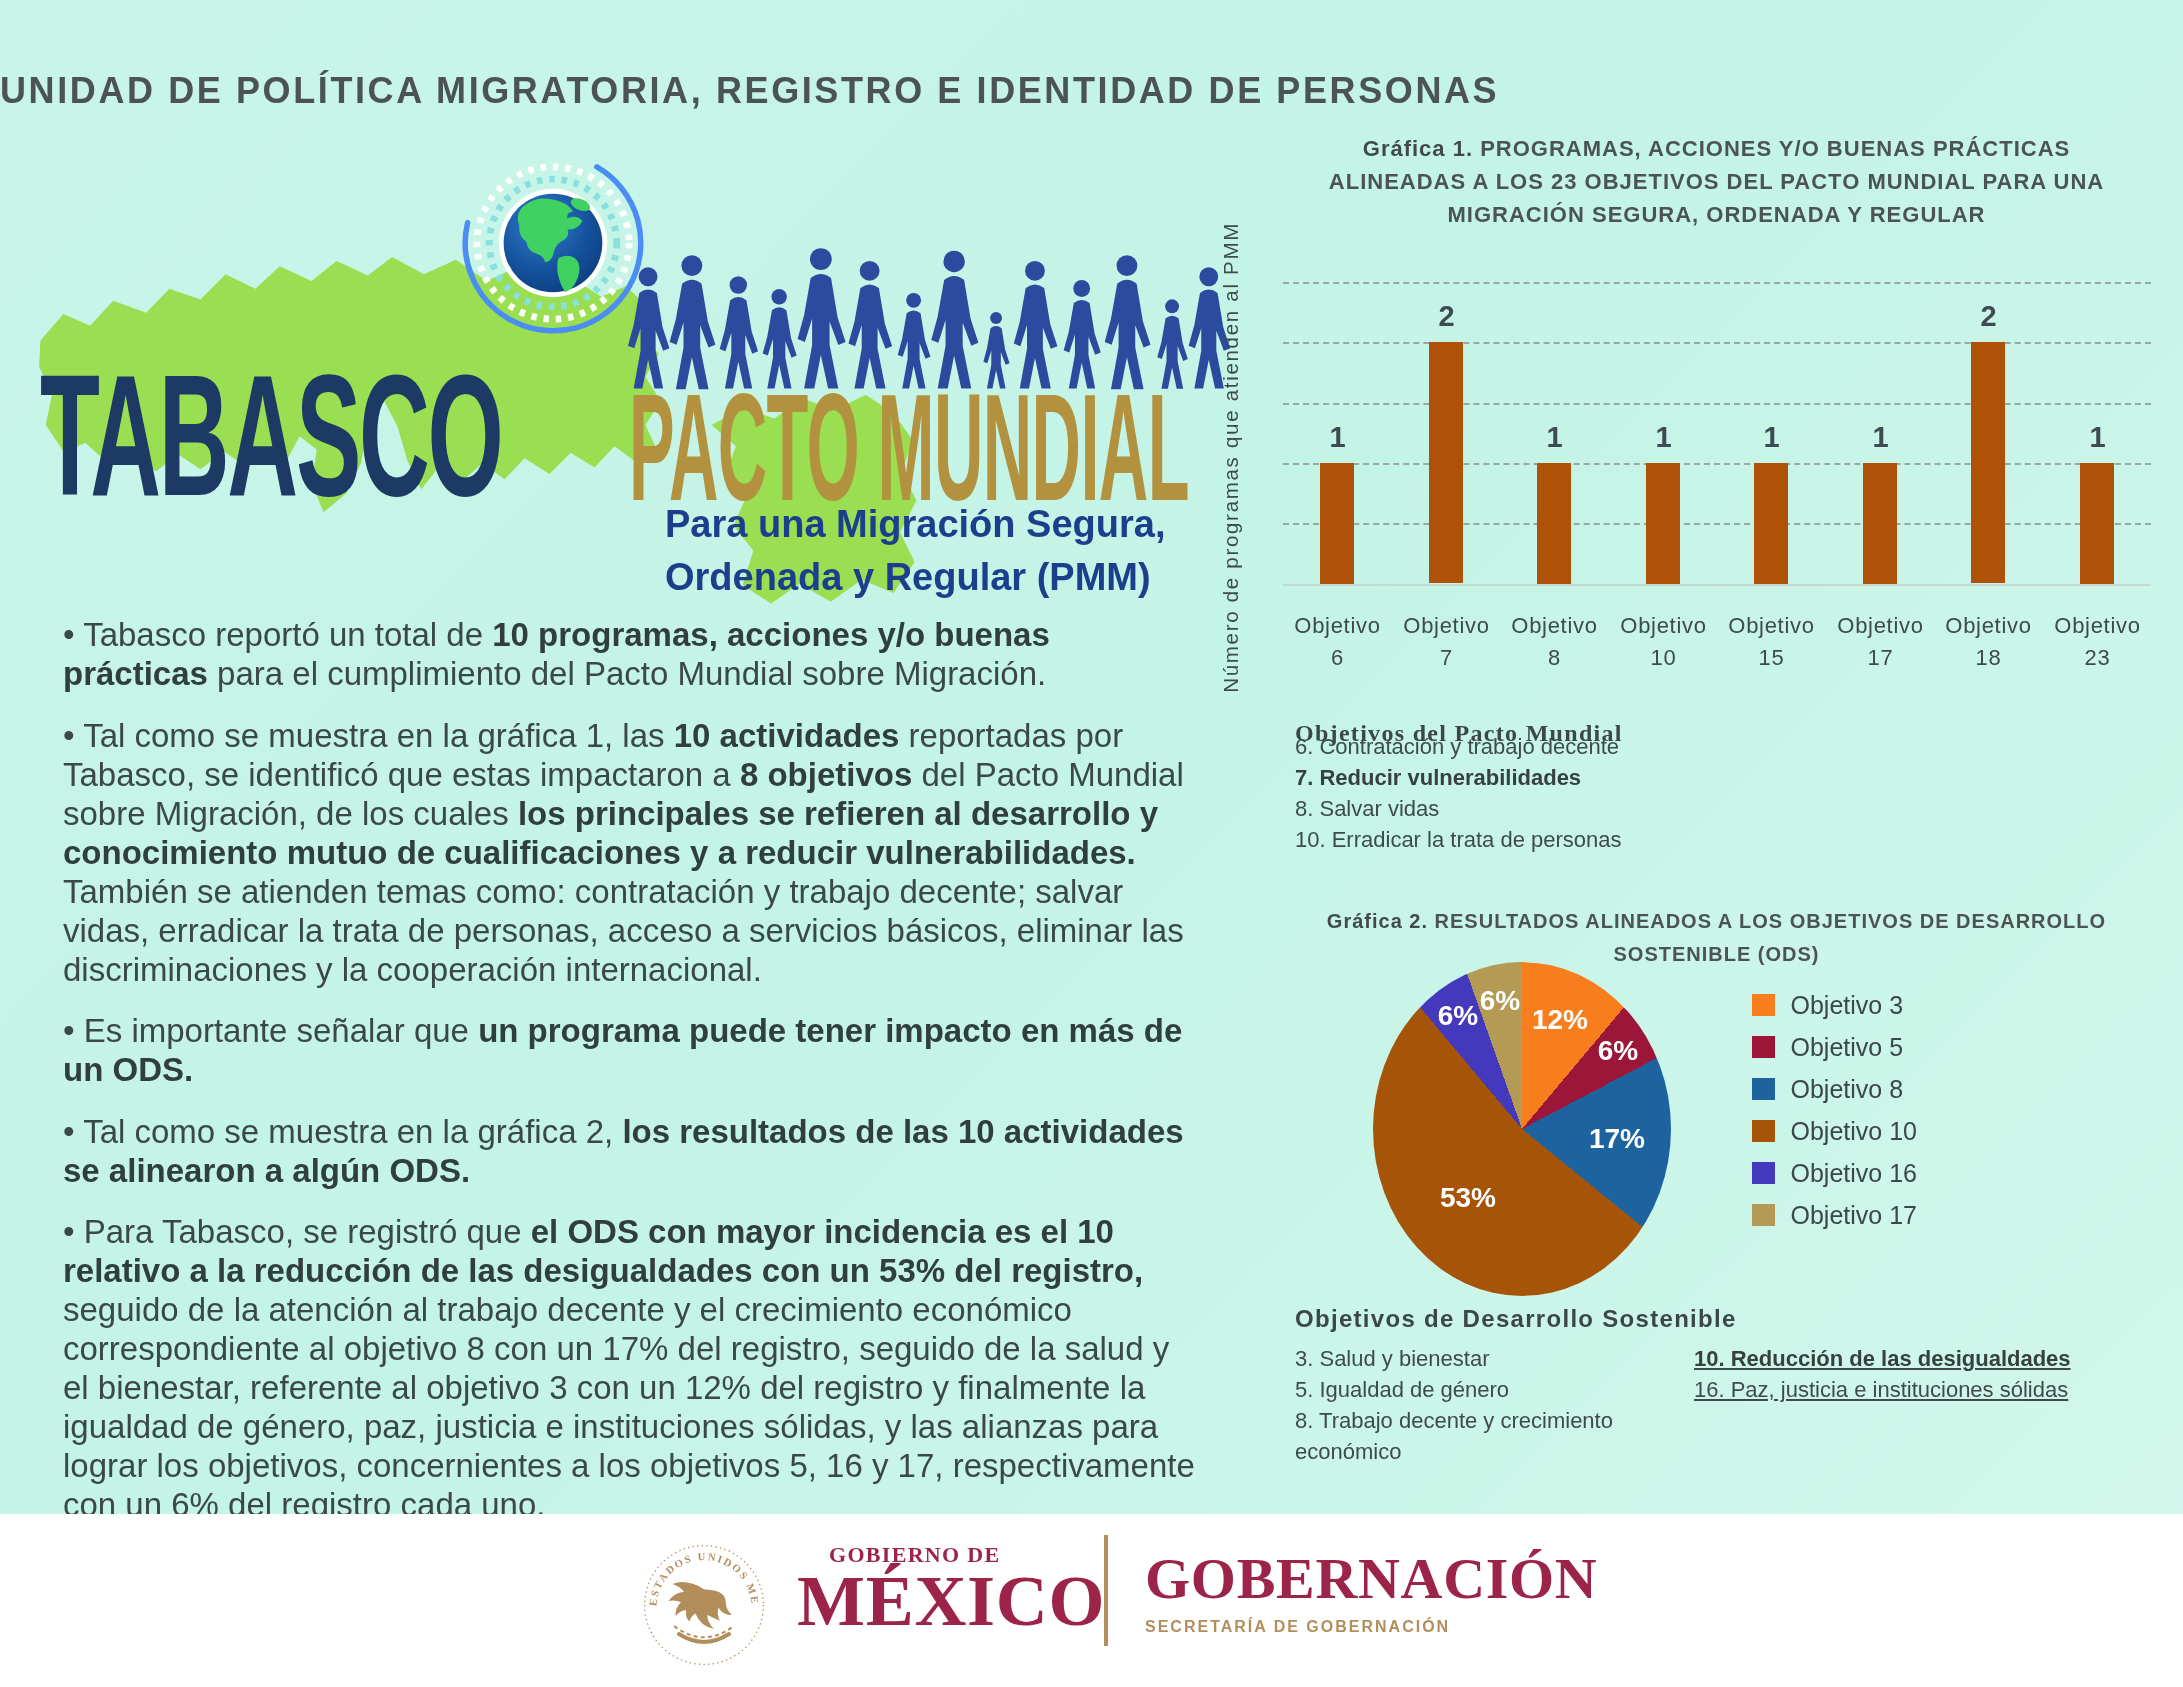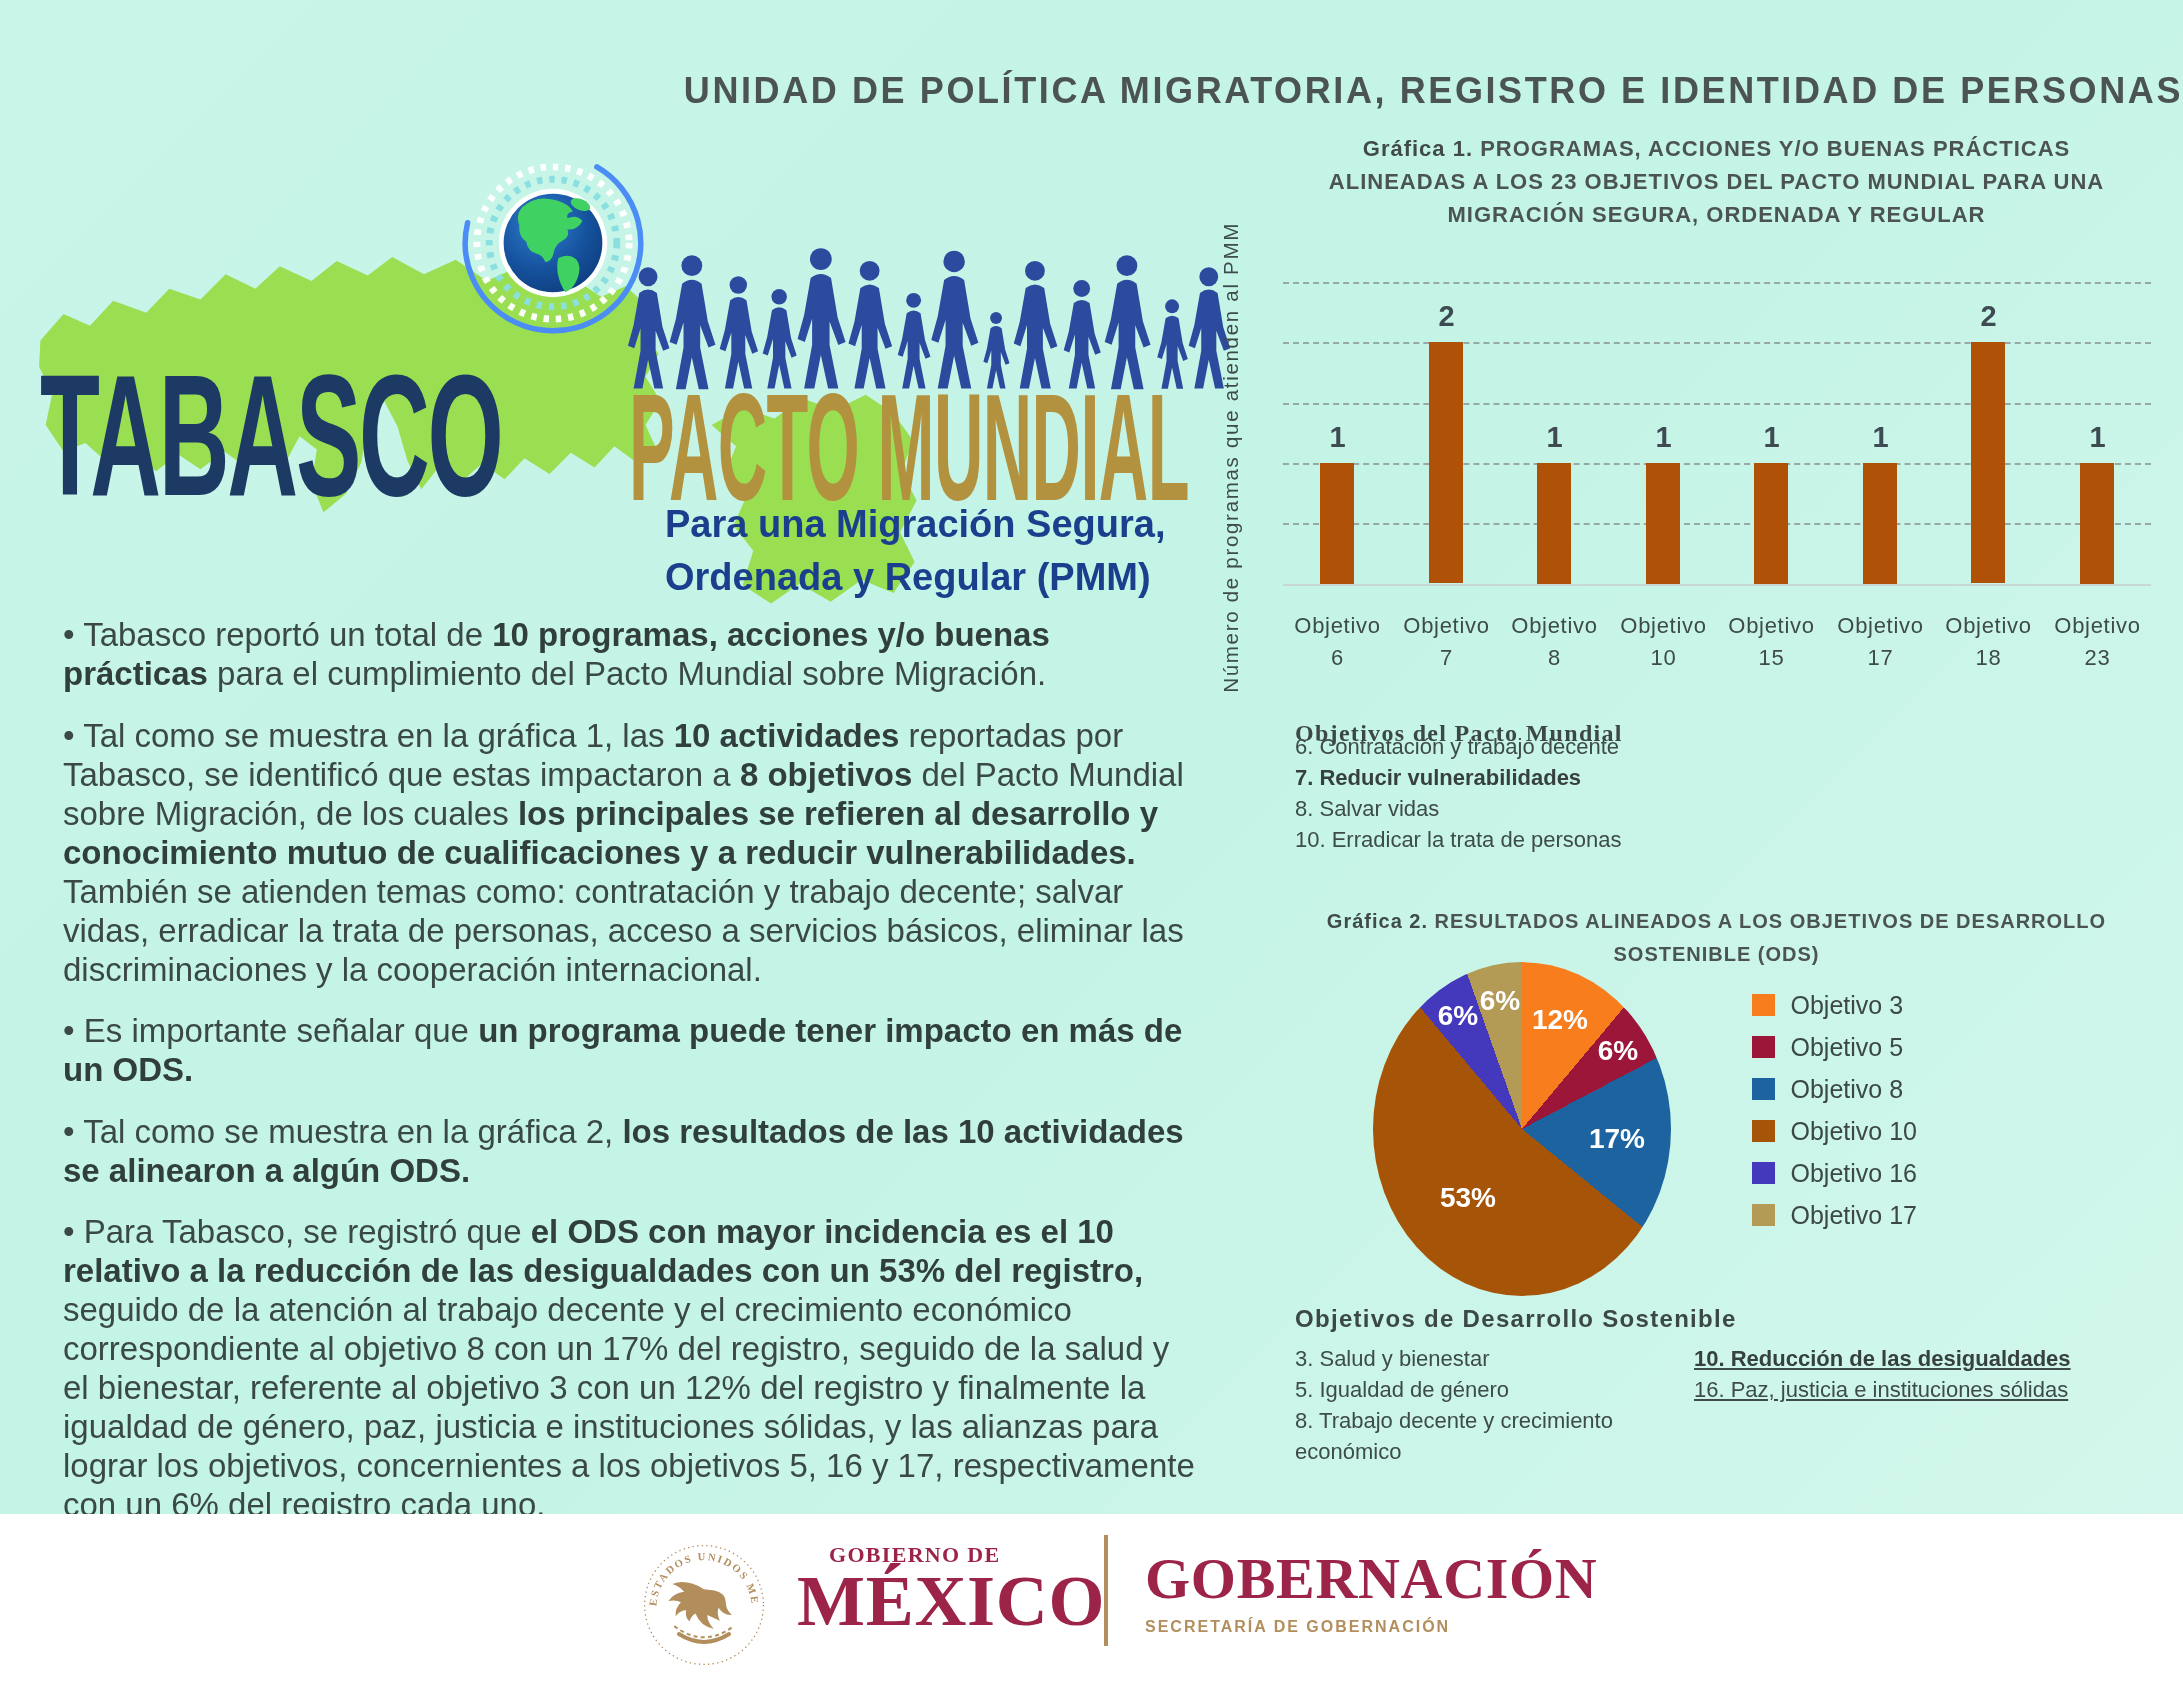--- a/index.html
+++ b/index.html
@@ -3,21 +3,21 @@
 <meta charset="utf-8">
 <style>
   html,body{margin:0;padding:0;background:#ffffff;}
   #canvas{
     position:relative;width:2183px;height:1687px;overflow:hidden;
     background:linear-gradient(135deg,#c9f5e9 0%,#c3f4e6 45%,#d4f7ec 100%);
     font-family:"Liberation Sans",sans-serif;color:#3b4848;
   }
   .abs{position:absolute;}
   
-  .main-title{left:0;right:0;top:70px;text-align:right;font-size:36px;font-weight:700;
+  .main-title{left:0;right:0;top:70px;text-align:left;font-size:36px;font-weight:700;
     letter-spacing:2.6px;color:#4b5353;}
   
   .map-svg{left:26.5px;top:228px;}
   .globe-svg{left:457px;top:147px;}
   .migrants-svg{left:625px;top:233px;}
   .state-name{left:40px;top:349px;font-size:172px;line-height:172px;font-weight:700;
     color:#1c3a63;letter-spacing:-4px;transform:scaleX(0.57);transform-origin:left top;white-space:nowrap;}
   .program-title{left:629px;top:371px;font-size:152px;line-height:152px;font-weight:700;
     color:#b2923f;letter-spacing:-1.3px;transform:scaleX(0.45);transform-origin:left top;white-space:nowrap;}
   .program-subtitle{left:629px;top:498px;font-size:38px;line-height:53px;font-weight:700;color:#1b3f8d;margin-left:36px;}

